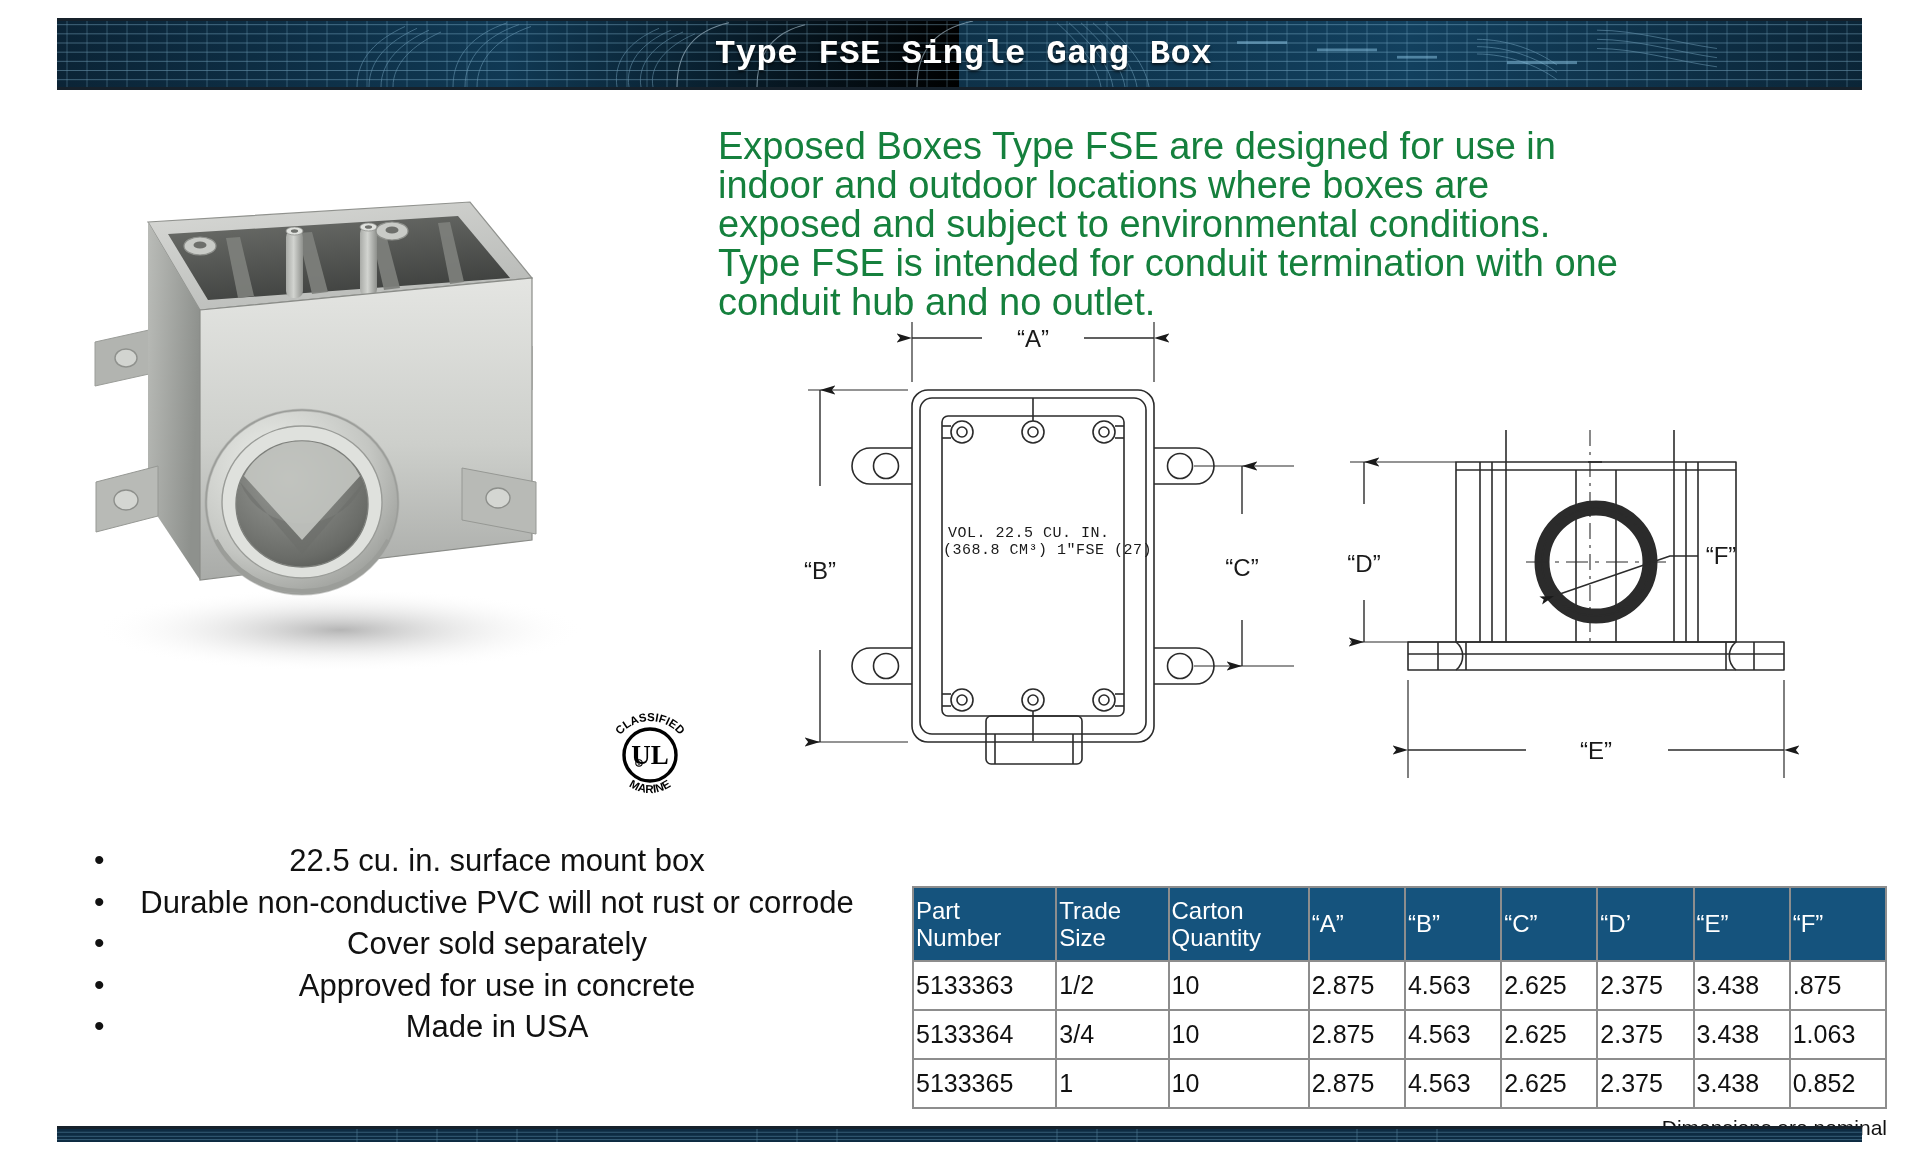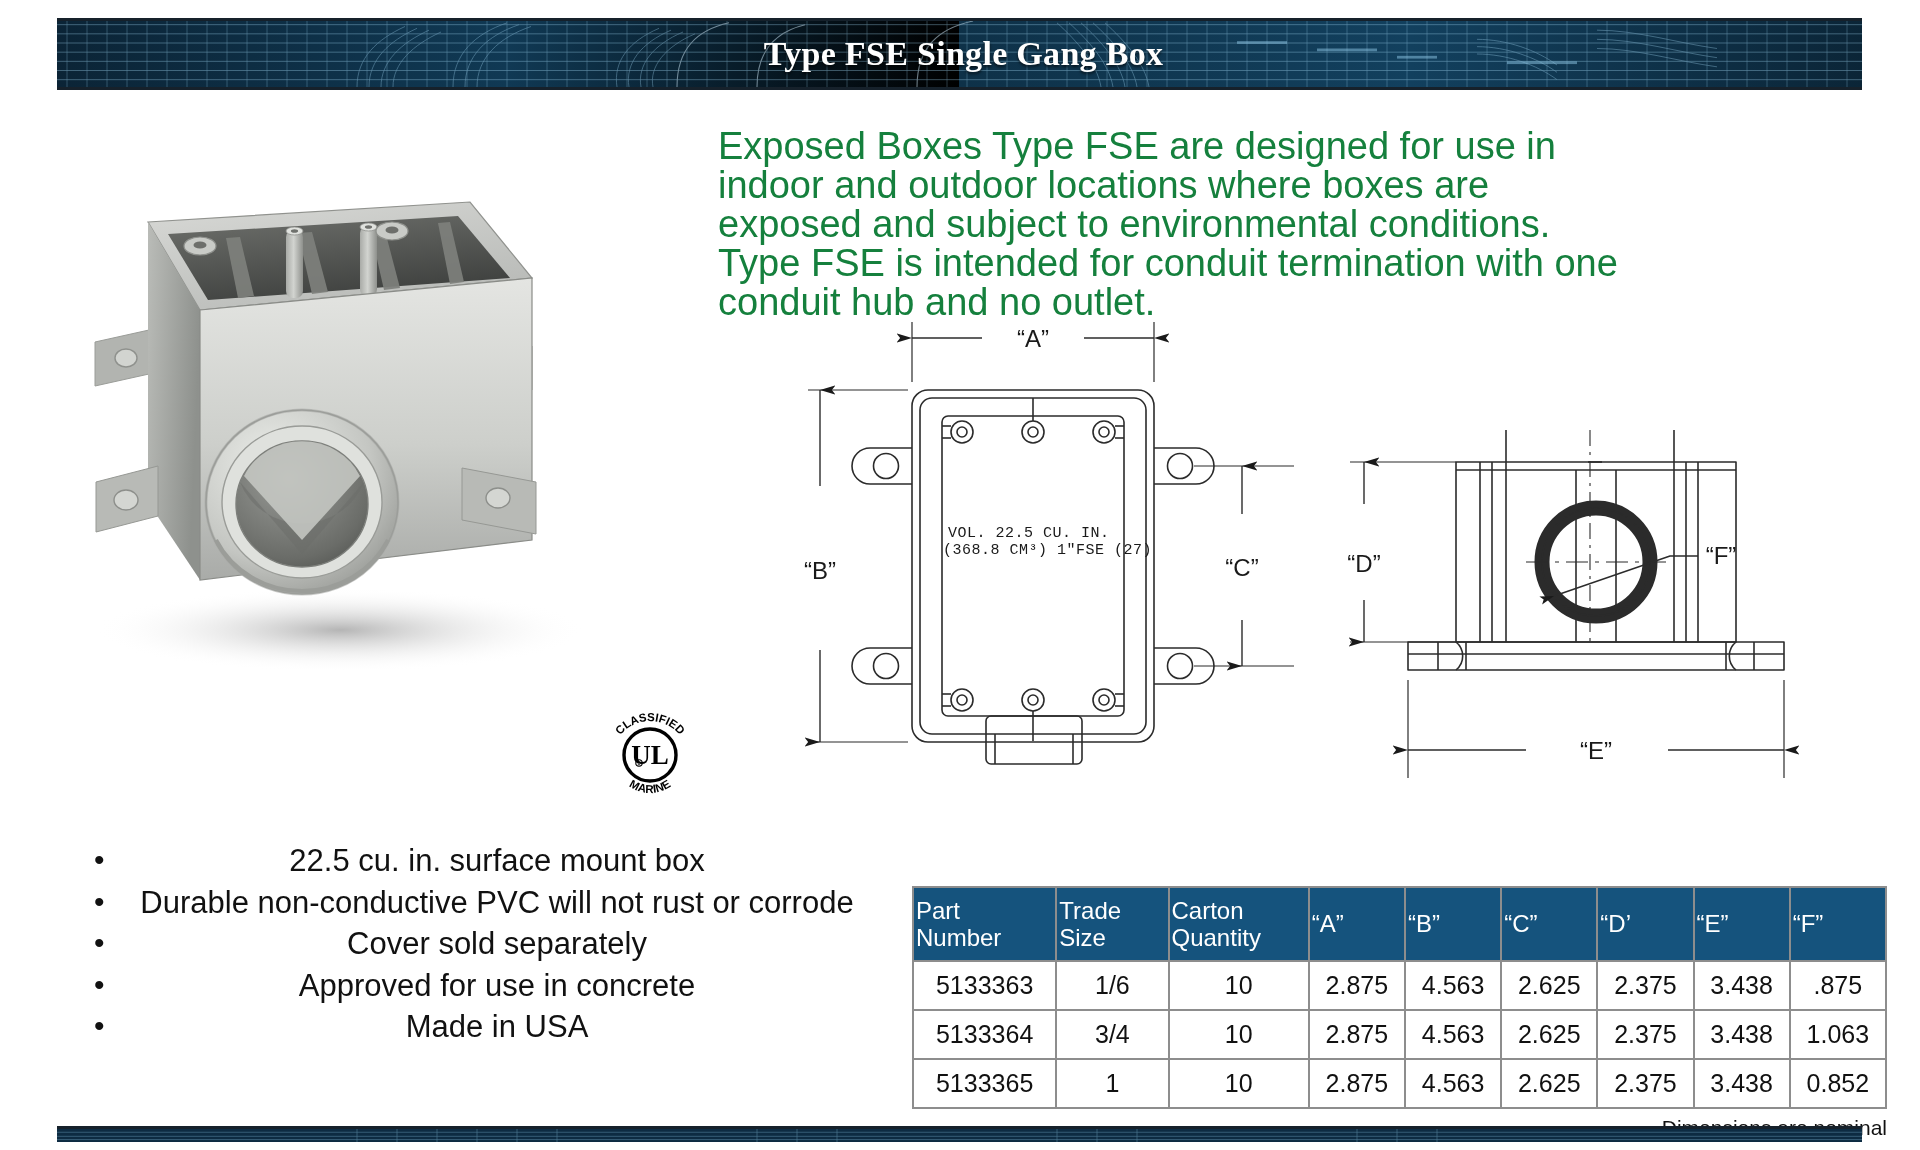--- a/index.html
+++ b/index.html
@@ -36,21 +36,21 @@
     left: 8px; right: 0;
     top: 50%;
     transform: translateY(-50%);
     text-align: center;
     color: #ffffff;
     font-size: 34px;
     font-weight: bold;
     letter-spacing: 0.3px;
     text-shadow: 0 2px 3px rgba(0,0,0,.65);
     z-index: 5;
-    font-family: Liberation Serif, serif;
+    font-family: Liberation Mono, monospace;
   }
 
   
   .product-photo {
     position: absolute;
     left: 40px;
     top: 110px;
     width: 600px;
     height: 560px;
   }
@@ -131,21 +131,21 @@
     line-height: 27px;
     padding: 8px 2px 9px;
     text-align: left;
     border: 2px solid #8d8d8d;
     vertical-align: middle;
     height: 74px;
   }
   table.spec-table td {
     font-size: 25px;
     color: #111;
-    text-align: center;
+    text-align: left;
     border: 2px solid #8d8d8d;
     padding: 9px 2px;
     height: 48px;
     background: #fff;
   }
   table.spec-table col.c-part   { width: 143px; }
   table.spec-table col.c-trade  { width: 112px; }
   table.spec-table col.c-carton { width: 140px; }
   table.spec-table col.c-dim    { width: 96px; }
 
@@ -642,21 +642,21 @@
         <th>“B”</th>
         <th>“C”</th>
         <th>“D’</th>
         <th>“E”</th>
         <th>“F”</th>
       </tr>
     </thead>
     <tbody>
       <tr>
         <td>5133363</td>
-        <td>1/6</td>
+        <td>1/2</td>
         <td>10</td>
         <td>2.875</td>
         <td>4.563</td>
         <td>2.625</td>
         <td>2.375</td>
         <td>3.438</td>
         <td>.875</td>
       </tr>
       <tr>
         <td>5133364</td>

